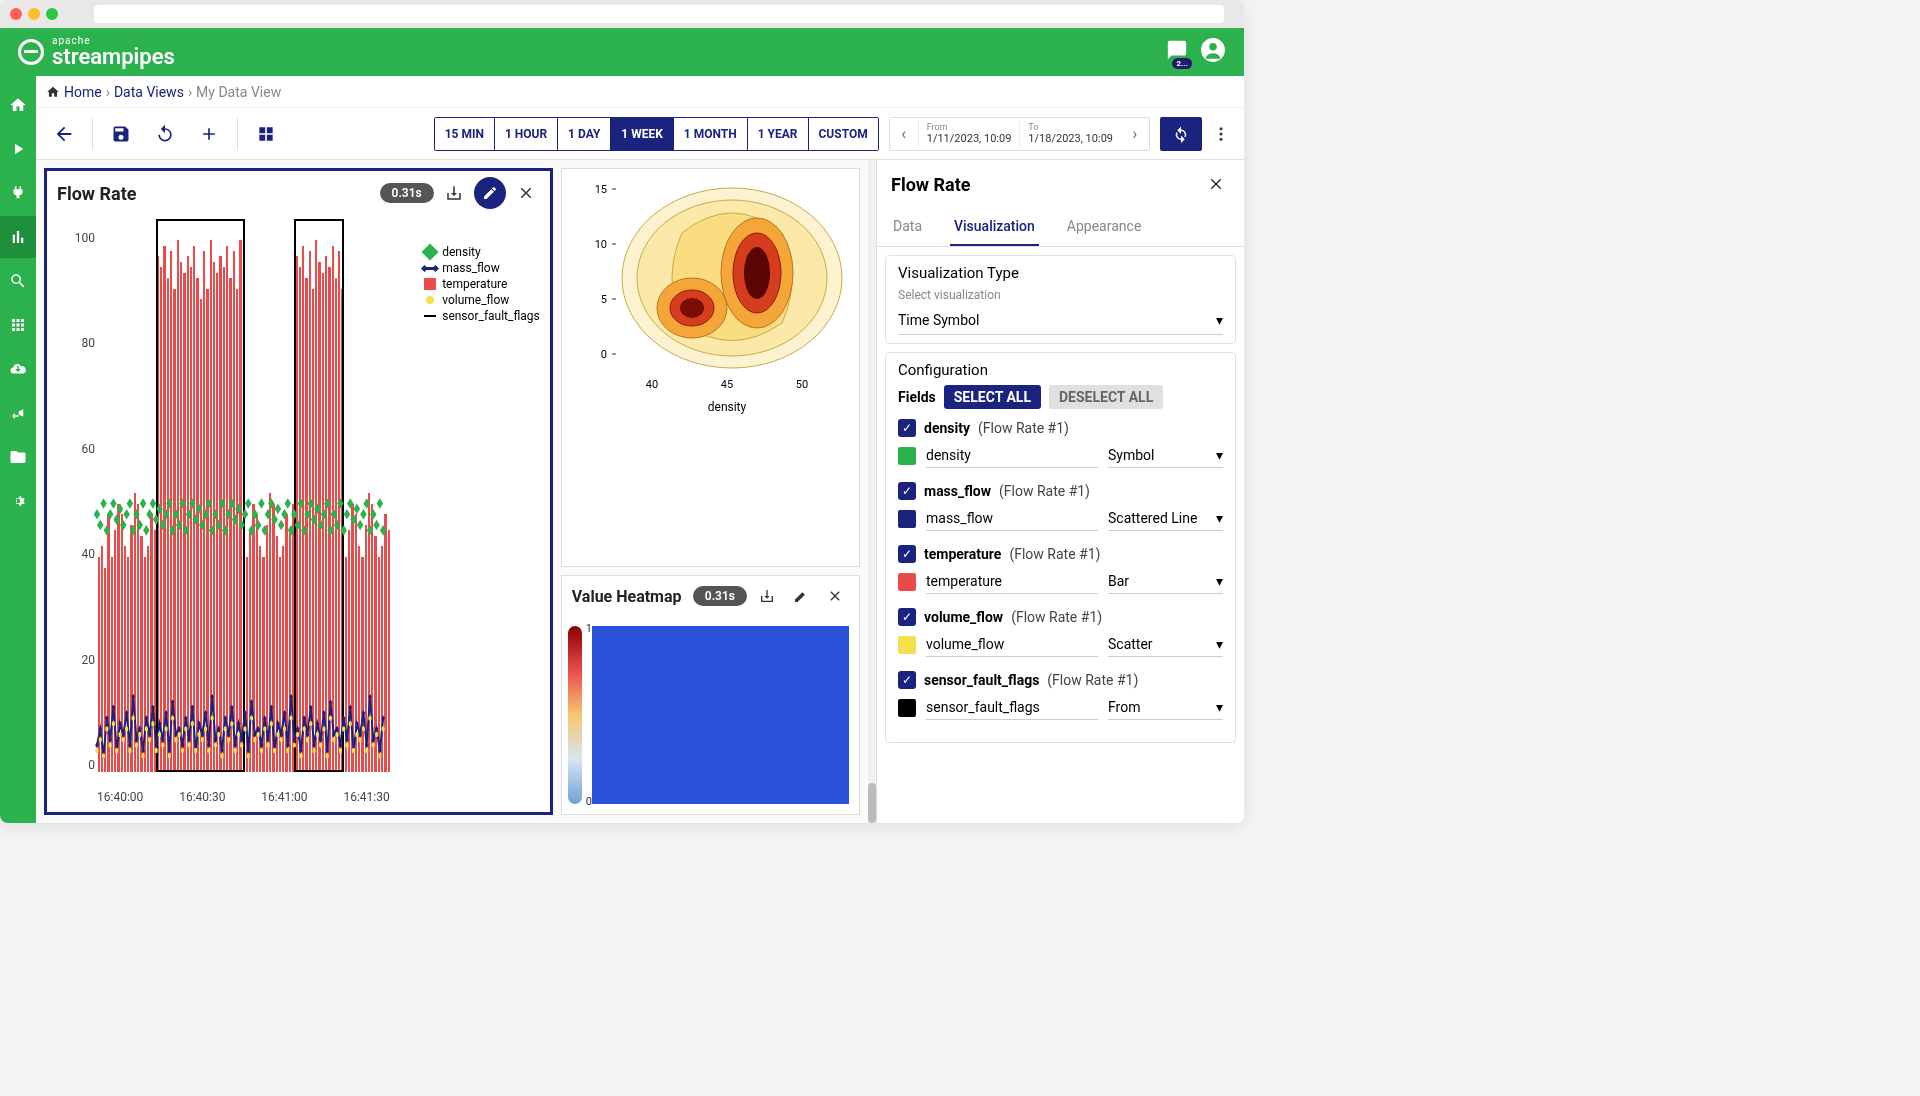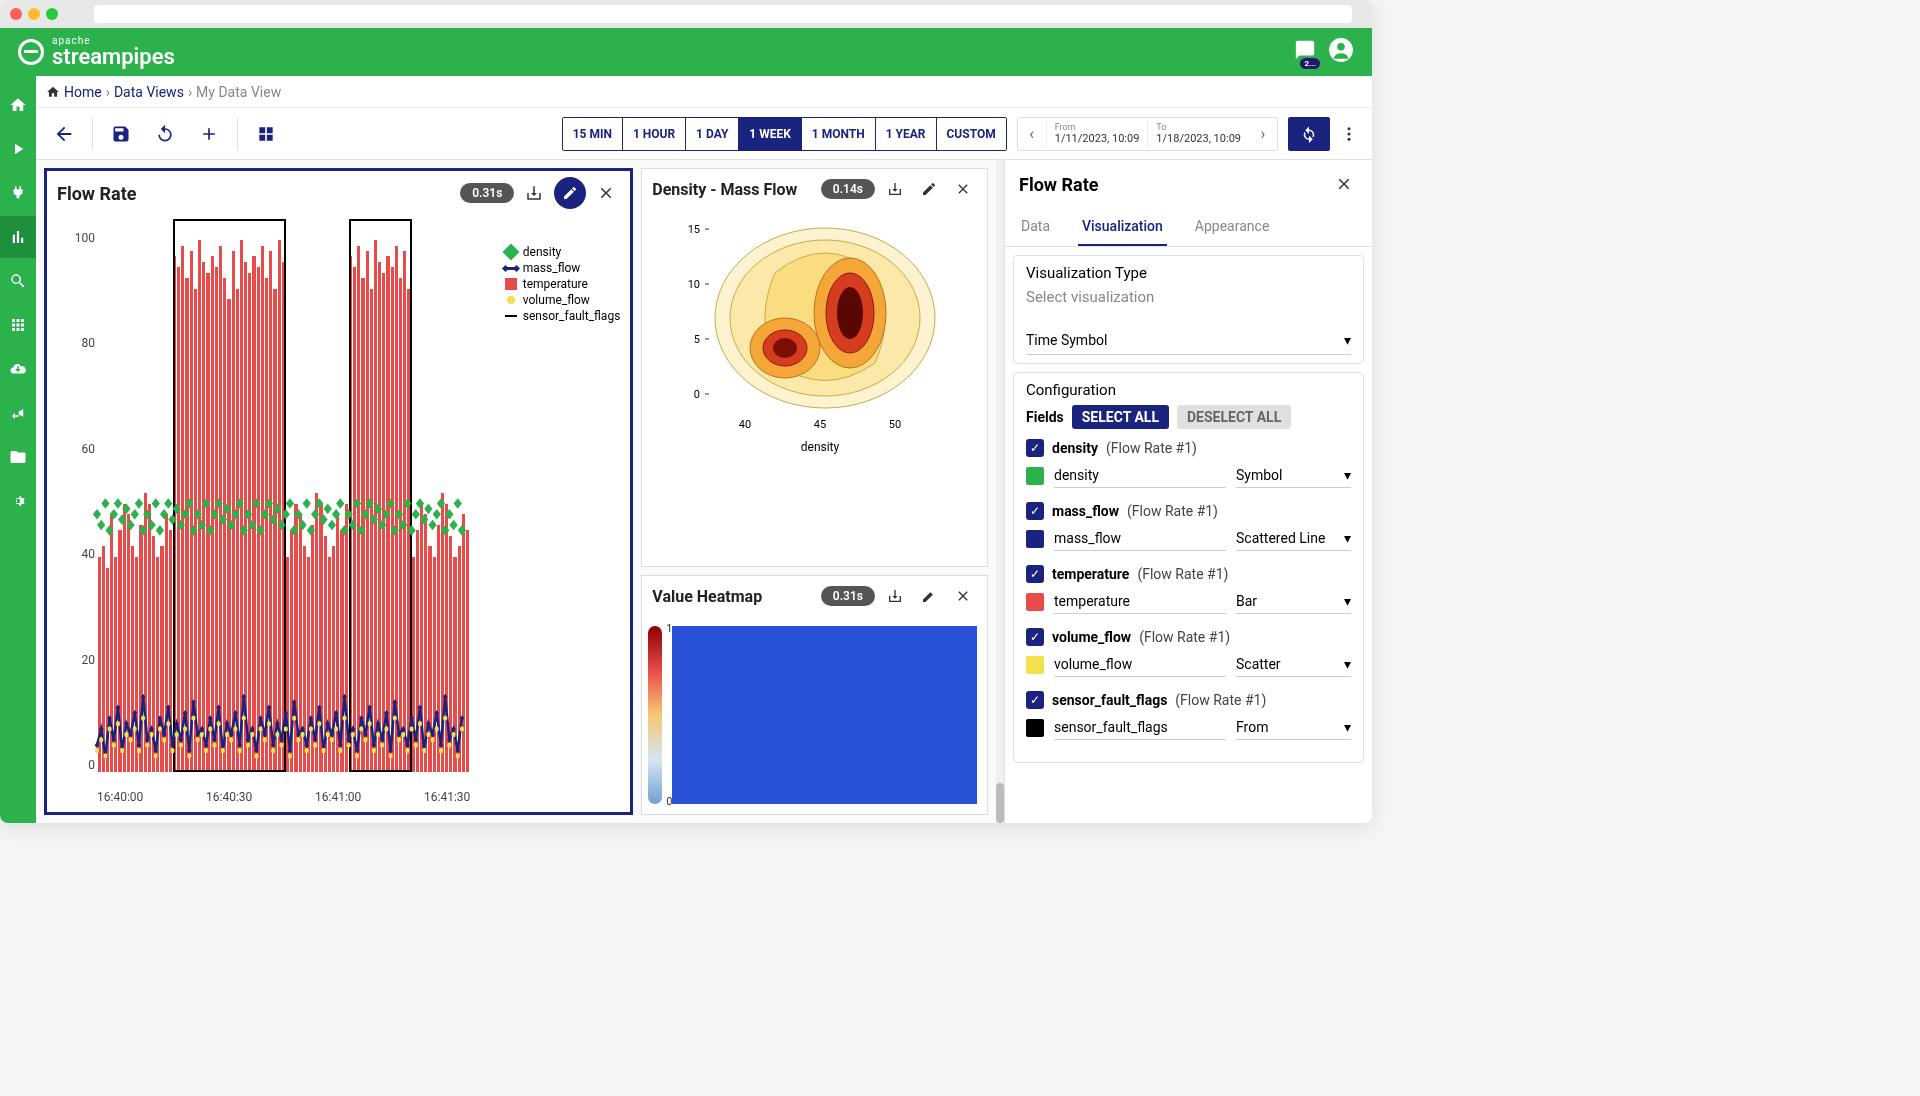--- a/index.html
+++ b/index.html
@@ -1,17 +1,17 @@
 <!DOCTYPE html>
 <html><head>
 <meta charset="utf-8">
 <style>
 * { box-sizing: border-box; margin: 0; padding: 0; font-family: -apple-system, BlinkMacSystemFont, "Segoe UI", Roboto, Arial, sans-serif; }
 html, body { width: 100%; height: 100%; background: #f5f5f5; }
-.window { width: 1372px; height: 823px; background: #fff; border-radius: 8px; overflow: hidden; position: relative; box-shadow: 0 4px 20px rgba(0,0,0,0.1); }
+.window { width: 1244px; height: 823px; background: #fff; border-radius: 8px; overflow: hidden; position: relative; box-shadow: 0 4px 20px rgba(0,0,0,0.1); }
 .titlebar { height: 28px; background: #e8e8e8; display: flex; align-items: center; padding: 0 10px; gap: 6px; }
 .titlebar .dot { width: 12px; height: 12px; border-radius: 50%; }
 .titlebar .dot.r { background: #ff5f57; }
 .titlebar .dot.y { background: #febc2e; }
 .titlebar .dot.g { background: #28c840; }
 .urlbar { flex: 1; height: 18px; background: #fff; border-radius: 4px; margin-left: 30px; margin-right: 10px; }
 .topbar { height: 48px; background: #2bb24c; display: flex; align-items: center; padding: 0 18px; justify-content: space-between; }
 .brand { display: flex; align-items: center; gap: 8px; color: #fff; }
 .brand-text { display: flex; flex-direction: column; line-height: 1; }
 .brand-text .top { font-size: 10px; letter-spacing: 1px; }
@@ -74,21 +74,21 @@
 .scatter-overlay { position: absolute; inset: 0; }
 .config { width: 368px; border-left: 1px solid #ddd; background: #fff; display: flex; flex-direction: column; overflow: hidden; }
 .config-head { display: flex; align-items: center; padding: 10px 14px; }
 .config-title { font-size: 18px; font-weight: 700; flex: 1; }
 .tabs { display: flex; border-bottom: 1px solid #e0e0e0; padding: 0 12px; gap: 24px; }
 .tab { padding: 10px 4px; font-size: 14px; color: #888; cursor: pointer; border-bottom: 2px solid transparent; }
 .tab.active { color: #1a237e; border-bottom-color: #1a237e; font-weight: 500; }
 .config-body { flex: 1; overflow-y: auto; padding: 8px; }
 .section { border: 1px solid #e0e0e0; border-radius: 4px; margin-bottom: 8px; padding: 8px 12px; }
 .section-title { font-size: 15px; font-weight: 400; margin-bottom: 6px; }
-.section-hint { font-size: 15px; color: #888; margin-bottom: 20px; }
+.section-hint { font-size: 12px; color: #888; margin-bottom: 4px; }
 .select { border-bottom: 1px solid #ccc; padding: 6px 0; font-size: 14px; display: flex; justify-content: space-between; align-items: center; cursor: pointer; }
 .fields-row { display: flex; align-items: center; gap: 8px; margin-bottom: 8px; }
 .fields-label { font-size: 14px; font-weight: 700; }
 .pill { font-size: 14px; font-weight: 700; padding: 4px 10px; border-radius: 3px; cursor: pointer; }
 .pill.primary { background: #1a237e; color: #fff; }
 .pill.secondary { background: #e0e0e0; color: #666; }
 .field-check { display: flex; align-items: center; gap: 8px; margin: 10px 0 6px; }
 .checkbox { width: 18px; height: 18px; background: #1a237e; border-radius: 3px; display: flex; align-items: center; justify-content: center; color: #fff; font-size: 12px; cursor: pointer; }
 .field-name { font-size: 14px; font-weight: 700; }
 .field-src { font-size: 14px; color: #444; }
@@ -688,39 +688,20 @@
             <div class="xaxis">
               <span>16:40:00</span>
                 <span>16:40:30</span>
                 <span>16:41:00</span>
                 <span>16:41:30</span>
             </div>
           </div>
         </div>
 
         <div class="panel">
-          <div class="panel-head">
-            <span class="panel-title" style="font-size:16px">Density - Mass Flow</span>
-            <span class="timechip">0.14s</span>
-            <div class="panel-ico">
-                <svg width="16" height="16" viewBox="0 0 24 24" fill="currentColor">
-                  <path d="M19 12v7H5v-7H3v9h18v-9h-2zm-6-9h-2v9H8l4 4 4-4h-3V3z"></path>
-                </svg>
-              </div>
-            <div class="panel-ico">
-                <svg width="16" height="16" viewBox="0 0 24 24" fill="currentColor">
-                  <path d="M3 17.25V21h3.75L17.81 9.94l-3.75-3.75L3 17.25zM20.71 7.04a1 1 0 000-1.41l-2.34-2.34a1 1 0 00-1.41 0l-1.83 1.83 3.75 3.75 1.83-1.83z"></path>
-                </svg>
-              </div>
-            <div class="panel-ico">
-                <svg width="16" height="16" viewBox="0 0 24 24" fill="currentColor">
-                  <path d="M19 6.41L17.59 5 12 10.59 6.41 5 5 6.41 10.59 12 5 17.59 6.41 19 12 13.41 17.59 19 19 17.59 13.41 12z"></path>
-                </svg>
-              </div>
-          </div>
           <div class="panel-body" style="padding:4px 10px 10px">
             <svg class="contour-svg" width="300" height="270" viewBox="0 0 300 270">
               <text x="8" y="20" font-size="11" text-anchor="end" transform="rotate(-90 8 130)">mass_flow</text>
               <text x="35" y="20" font-size="11" text-anchor="end">15</text>
               <text x="35" y="75" font-size="11" text-anchor="end">10</text>
               <text x="35" y="130" font-size="11" text-anchor="end">5</text>
               <text x="35" y="185" font-size="11" text-anchor="end">0</text>
               <line x1="40" y1="16" x2="44" y2="16" stroke="#333"></line>
               <line x1="40" y1="71" x2="44" y2="71" stroke="#333"></line>
               <line x1="40" y1="126" x2="44" y2="126" stroke="#333"></line>

